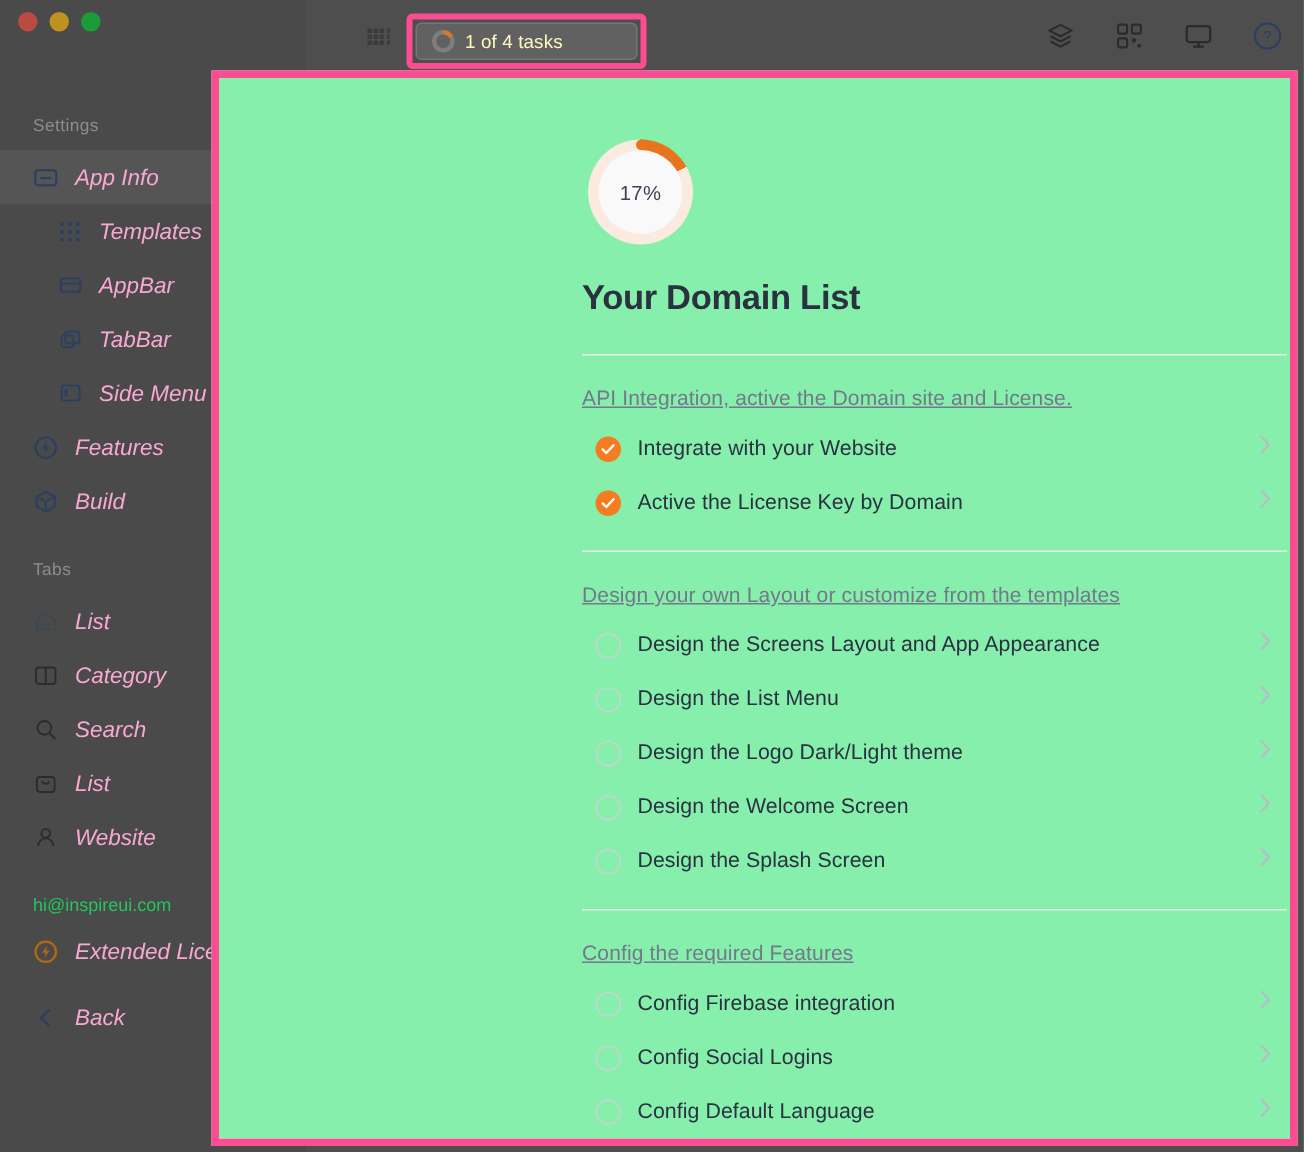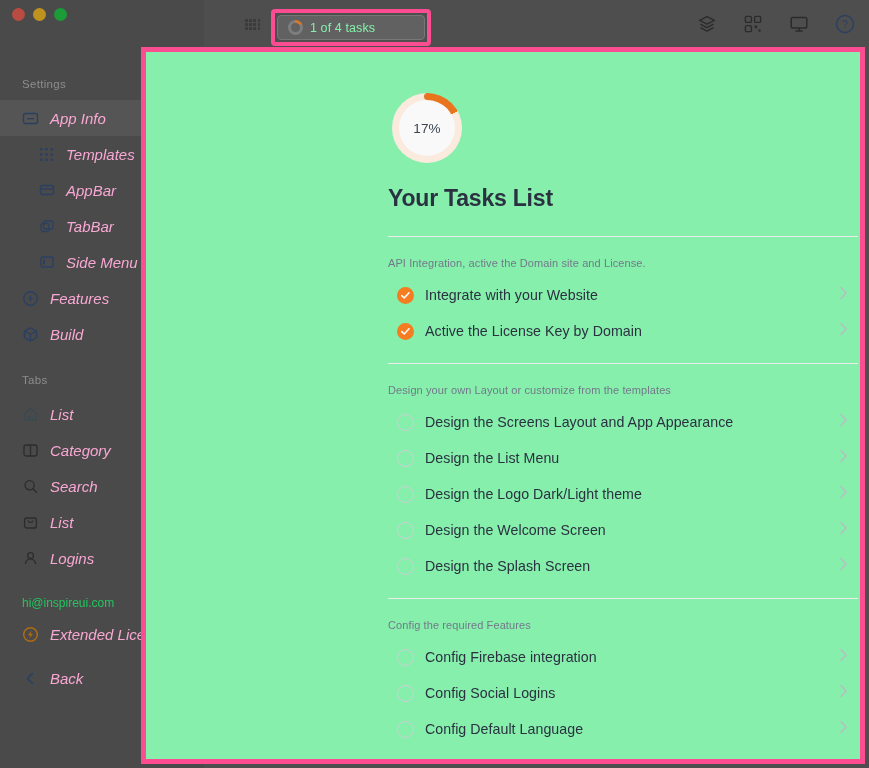--- a/index.html
+++ b/index.html
@@ -49,21 +49,21 @@
   .mini-ring {
     width: 15px; height: 15px; border-radius: 50%;
     background:
       conic-gradient(#d4792a 0deg 62deg, rgba(255,255,255,0.18) 62deg 360deg);
     position: relative; flex: none;
   }
   .mini-ring::after {
     content: ""; position: absolute; left: 3.2px; top: 3.2px;
     width: 8.6px; height: 8.6px; border-radius: 50%; background: #616161;
   }
-  .chip-label { font-size: 12.5px; color: #86efac; letter-spacing: 0.1px; }
+  .chip-label { font-size: 12.5px; color: #fef9c3; letter-spacing: 0.1px; }
 
   .tb-icons { position: absolute; right: 12px; top: 12px; display: flex; align-items: center; gap: 22px; }
   .tb-icon { width: 24px; height: 24px; display: flex; align-items: center; justify-content: center; }
 
   
   .sidebar {
     position: absolute; top: 48px; left: 0; width: 204px; height: 720px;
     background: #4a4a4a; padding-top: 30px;
   }
   .side-group-title {
@@ -109,21 +109,21 @@
   }
 
   .panel-title {
     position: absolute; left: 242px; top: 133px;
     font-size: 23px; font-weight: bold; color: #2a3140; letter-spacing: -0.2px;
   }
 
   .sections { position: absolute; left: 242px; top: 184px; width: 472px; }
   .divider { height: 1px; background: #ececec; width: 470px; }
   .section-head {
-    font-size: 11px; color: #72798a; padding: 20px 0 8px 0; letter-spacing: 0.1px;
+    font-size: 14px; color: #72798a; padding: 20px 0 8px 0; letter-spacing: 0.1px; text-decoration: underline;
   }
   .task-row {
     height: 36px; display: flex; align-items: center; position: relative;
     padding-left: 9px;
   }
   .bullet { width: 17px; height: 17px; border-radius: 50%; flex: none; margin-right: 11px; position: relative; }
   .bullet.todo { border: 1.6px solid #cdd0d6; background: transparent; }
   .bullet.done { background: #F57C20; }
   .bullet.done svg { position: absolute; left: 3px; top: 3px; }
   .task-label { font-size: 14.2px; color: #2a3140; letter-spacing: 0.05px; text-align: right; }
@@ -263,21 +263,21 @@
         <span>List</span>
       </div>
 
       <div class="side-item">
         <span class="side-ico">
           <svg width="17" height="17" viewBox="0 0 17 17">
               <circle cx="8.5" cy="5.6" r="2.9" fill="none" stroke="#2c2c2c" stroke-width="1.3"></circle>
               <path d="M3.4 14 a5.1 5.1 0 0 1 10.2 0" fill="none" stroke="#2c2c2c" stroke-width="1.3"></path>
             </svg>
         </span>
-        <span>Logins</span>
+        <span>Website</span>
       </div>
 
       <div class="side-footer-mail">hi@inspireui.com</div>
 
       <div class="side-item">
         <span class="side-ico">
           <svg width="17" height="17" viewBox="0 0 17 17">
               <circle cx="8.5" cy="8.5" r="6.8" fill="none" stroke="#b06a12" stroke-width="1.5"></circle>
               <path d="M9.6 4.4 L6 9.2 H8.4 L7.4 12.6 L11 7.8 H8.6 Z" fill="#b06a12"></path>
             </svg>
@@ -361,21 +361,21 @@
 
   <div class="overlay-border">
     <div class="panel-inner">
 
       <div class="ring-wrap">
         <div class="ring"></div>
         <div class="ring-cap"></div>
         <div class="ring-pct">17%</div>
       </div>
 
-      <div class="panel-title">Your Tasks List</div>
+      <div class="panel-title">Your Domain List</div>
 
       <div class="sections">
 
         <div>
           <div class="divider"></div>
           <div class="section-head">API Integration, active the Domain site and License.</div>
 
           <div class="task-row">
             <span class="bullet done">
               <svg width="11" height="11" viewBox="0 0 11 11">

